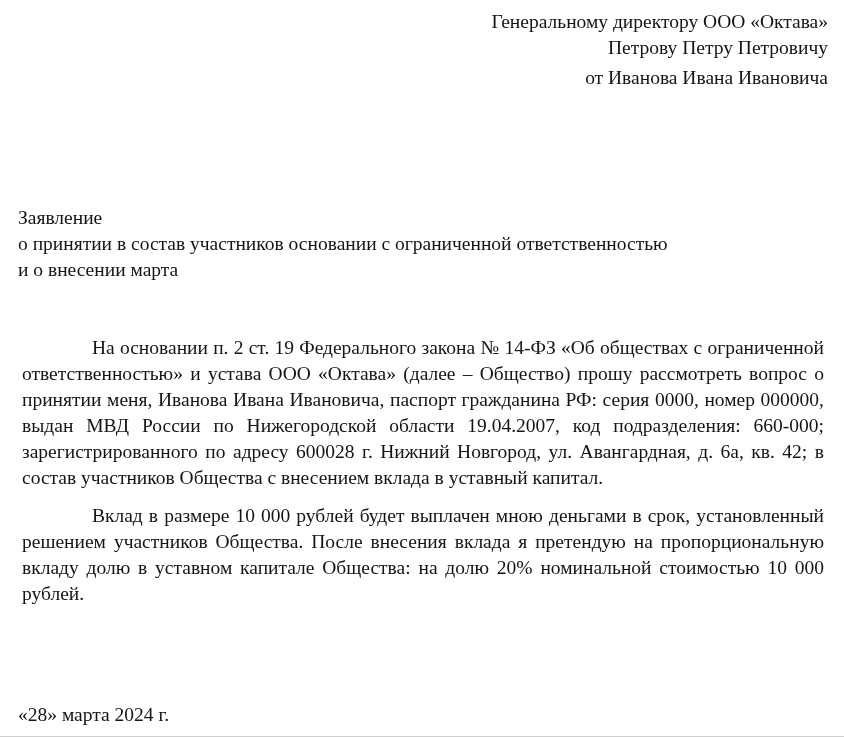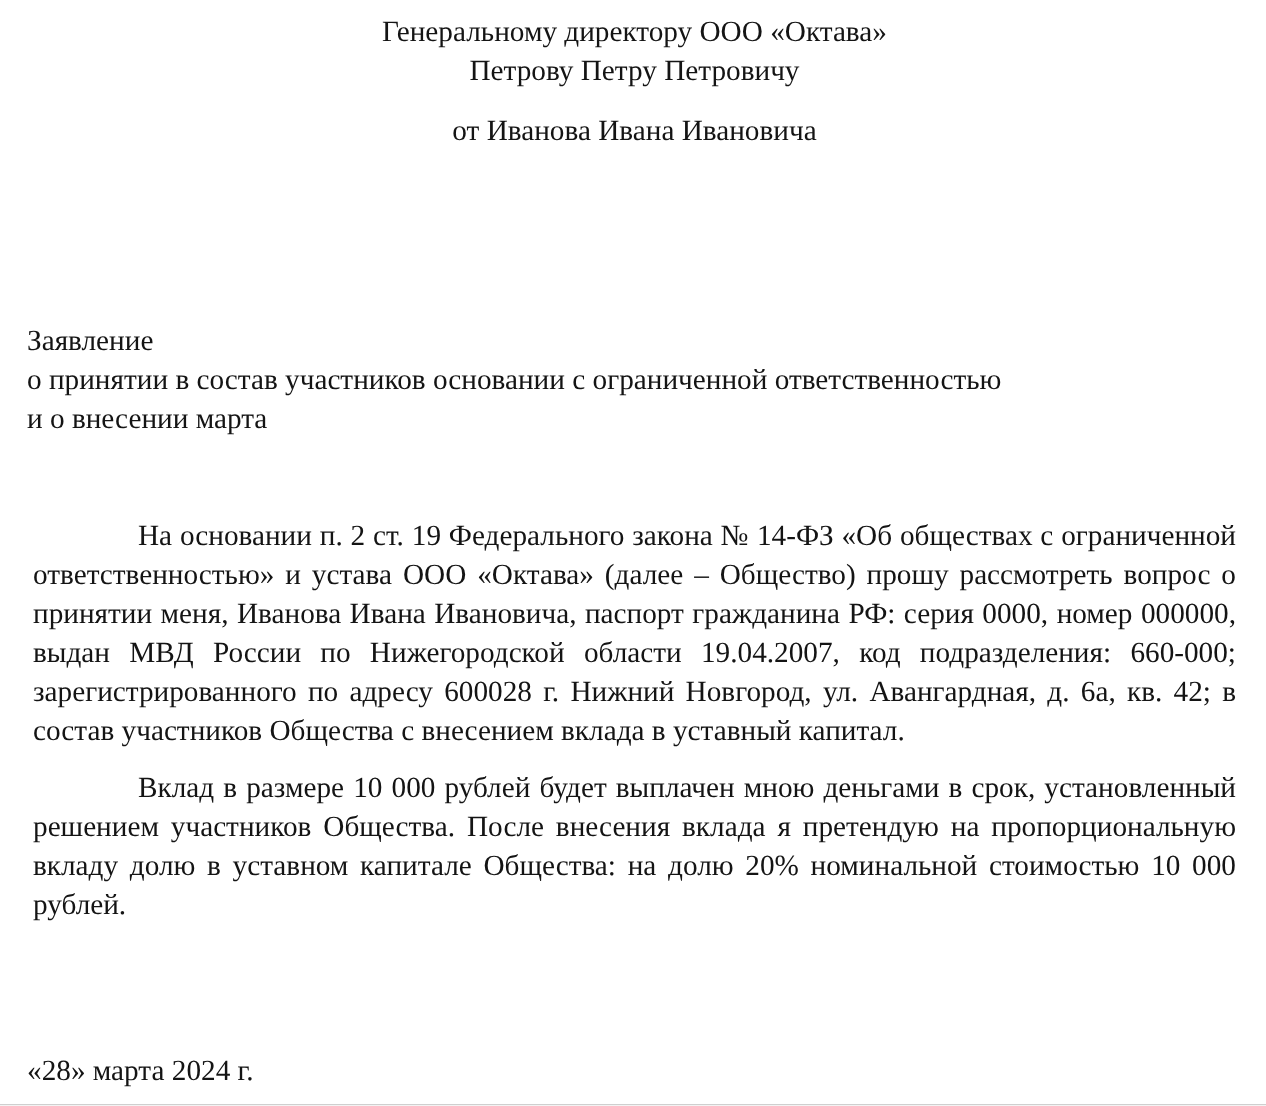--- a/index.html
+++ b/index.html
@@ -15,24 +15,24 @@
     color: #141414;
     font-family: "Liberation Serif", "DejaVu Serif", serif;
     font-size: 19.5px;
     line-height: 26px;
     box-sizing: border-box;
     padding: 9px 16px 0 18px;
     border-bottom: 1px solid #cfcfcf;
     overflow: hidden;
   }
   .recipient-block {
-    text-align: center;
+    text-align: right;
   }
   .recipient-from {
-    margin-top: 14px;
+    margin-top: 4px;
   }
   .title-block {
     margin-top: 114px;
   }
   .body-paragraph {
     margin: 4px;
     text-align: justify;
     text-indent: 70px;
   }
   .body-paragraph.first {

